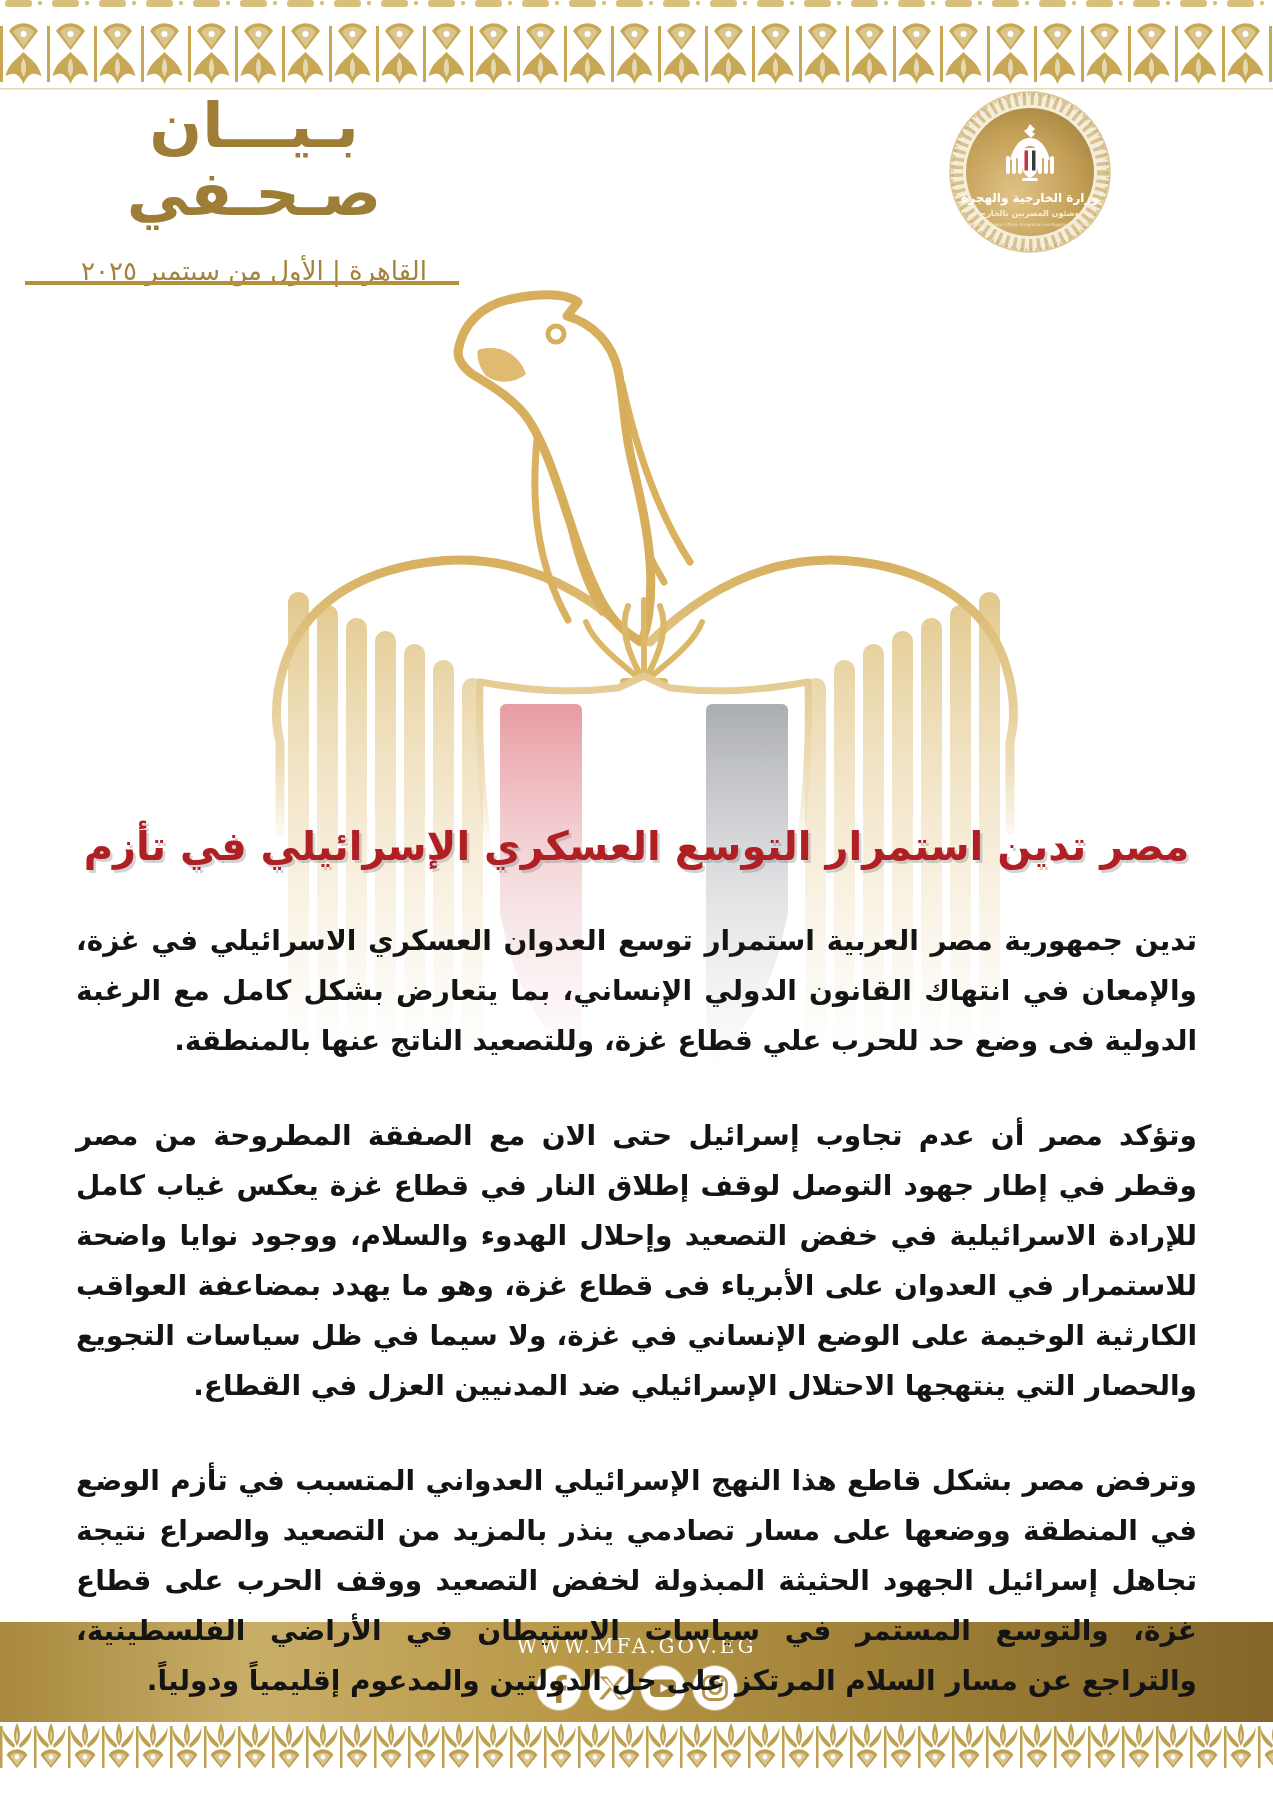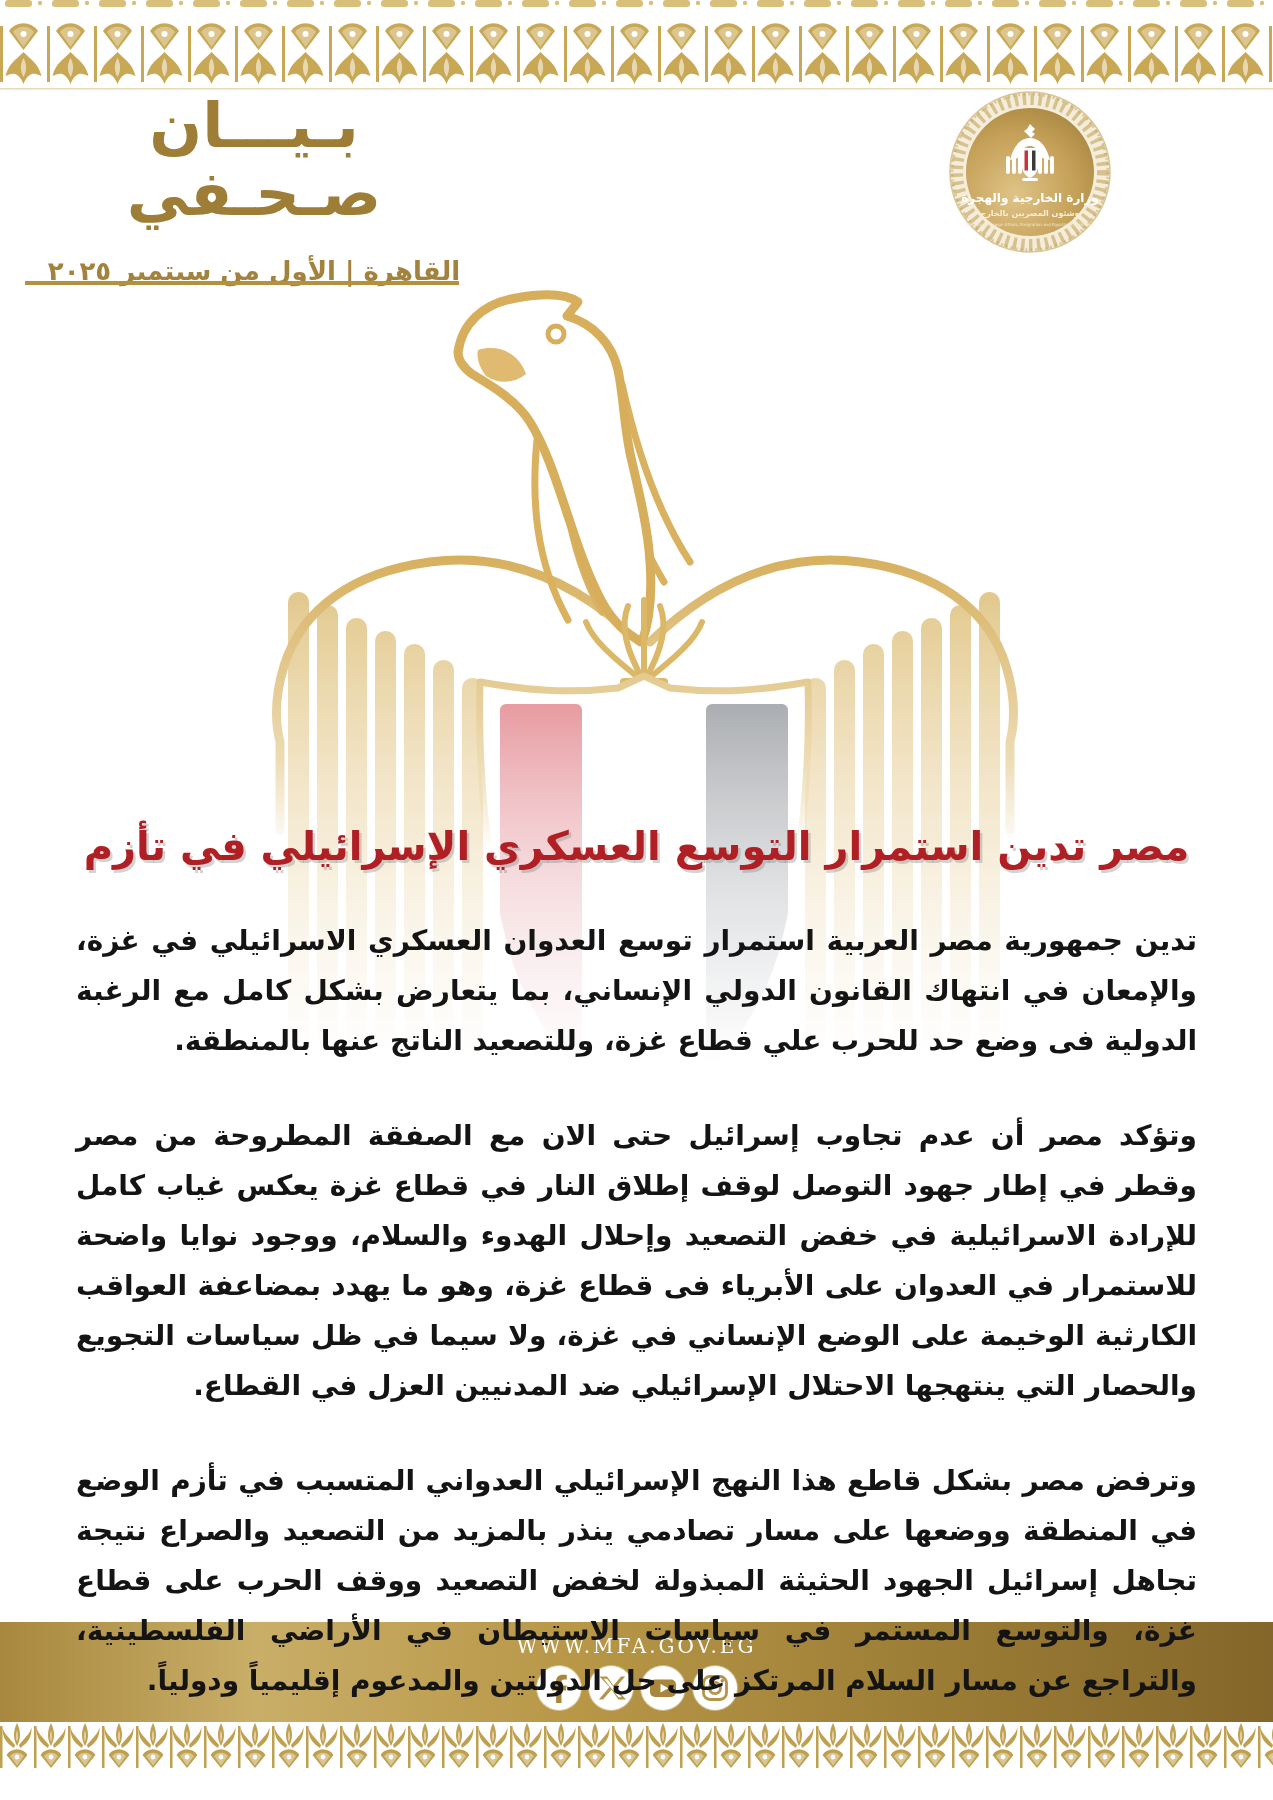--- a/index.html
+++ b/index.html
@@ -11,21 +11,21 @@
   
   .border-top{position:absolute;top:0;left:0;width:1273px;height:90px;}
   .border-bottom{position:absolute;top:1722px;left:0;width:1273px;height:48px;}
   
   .header-block{position:absolute;top:92px;left:36px;width:436px;text-align:center;}
   .press-title{
     direction:rtl;font-size:62px;font-weight:bold;color:#9e7d36;
     line-height:1.1;letter-spacing:1px;
   }
   .dateline{
-    direction:rtl;margin-top:28px;font-size:26px;font-weight:bold;color:#a2823c;
+    direction:rtl;margin-top:28px;font-size:26px;font-weight:normal;color:#a2823c;
   }
   .header-rule{position:absolute;top:281px;left:25px;width:434px;height:4px;background:#b3913f;}
   
   .seal{position:absolute;top:90px;left:948px;width:164px;height:164px;}
   
   .watermark{position:absolute;top:290px;left:226px;width:820px;height:850px;opacity:.92;pointer-events:none;}
   
   .headline{
     position:absolute;top:796px;left:0;width:1273px;text-align:center;
     direction:rtl;font-size:40px;font-weight:800;color:#b01f24;

